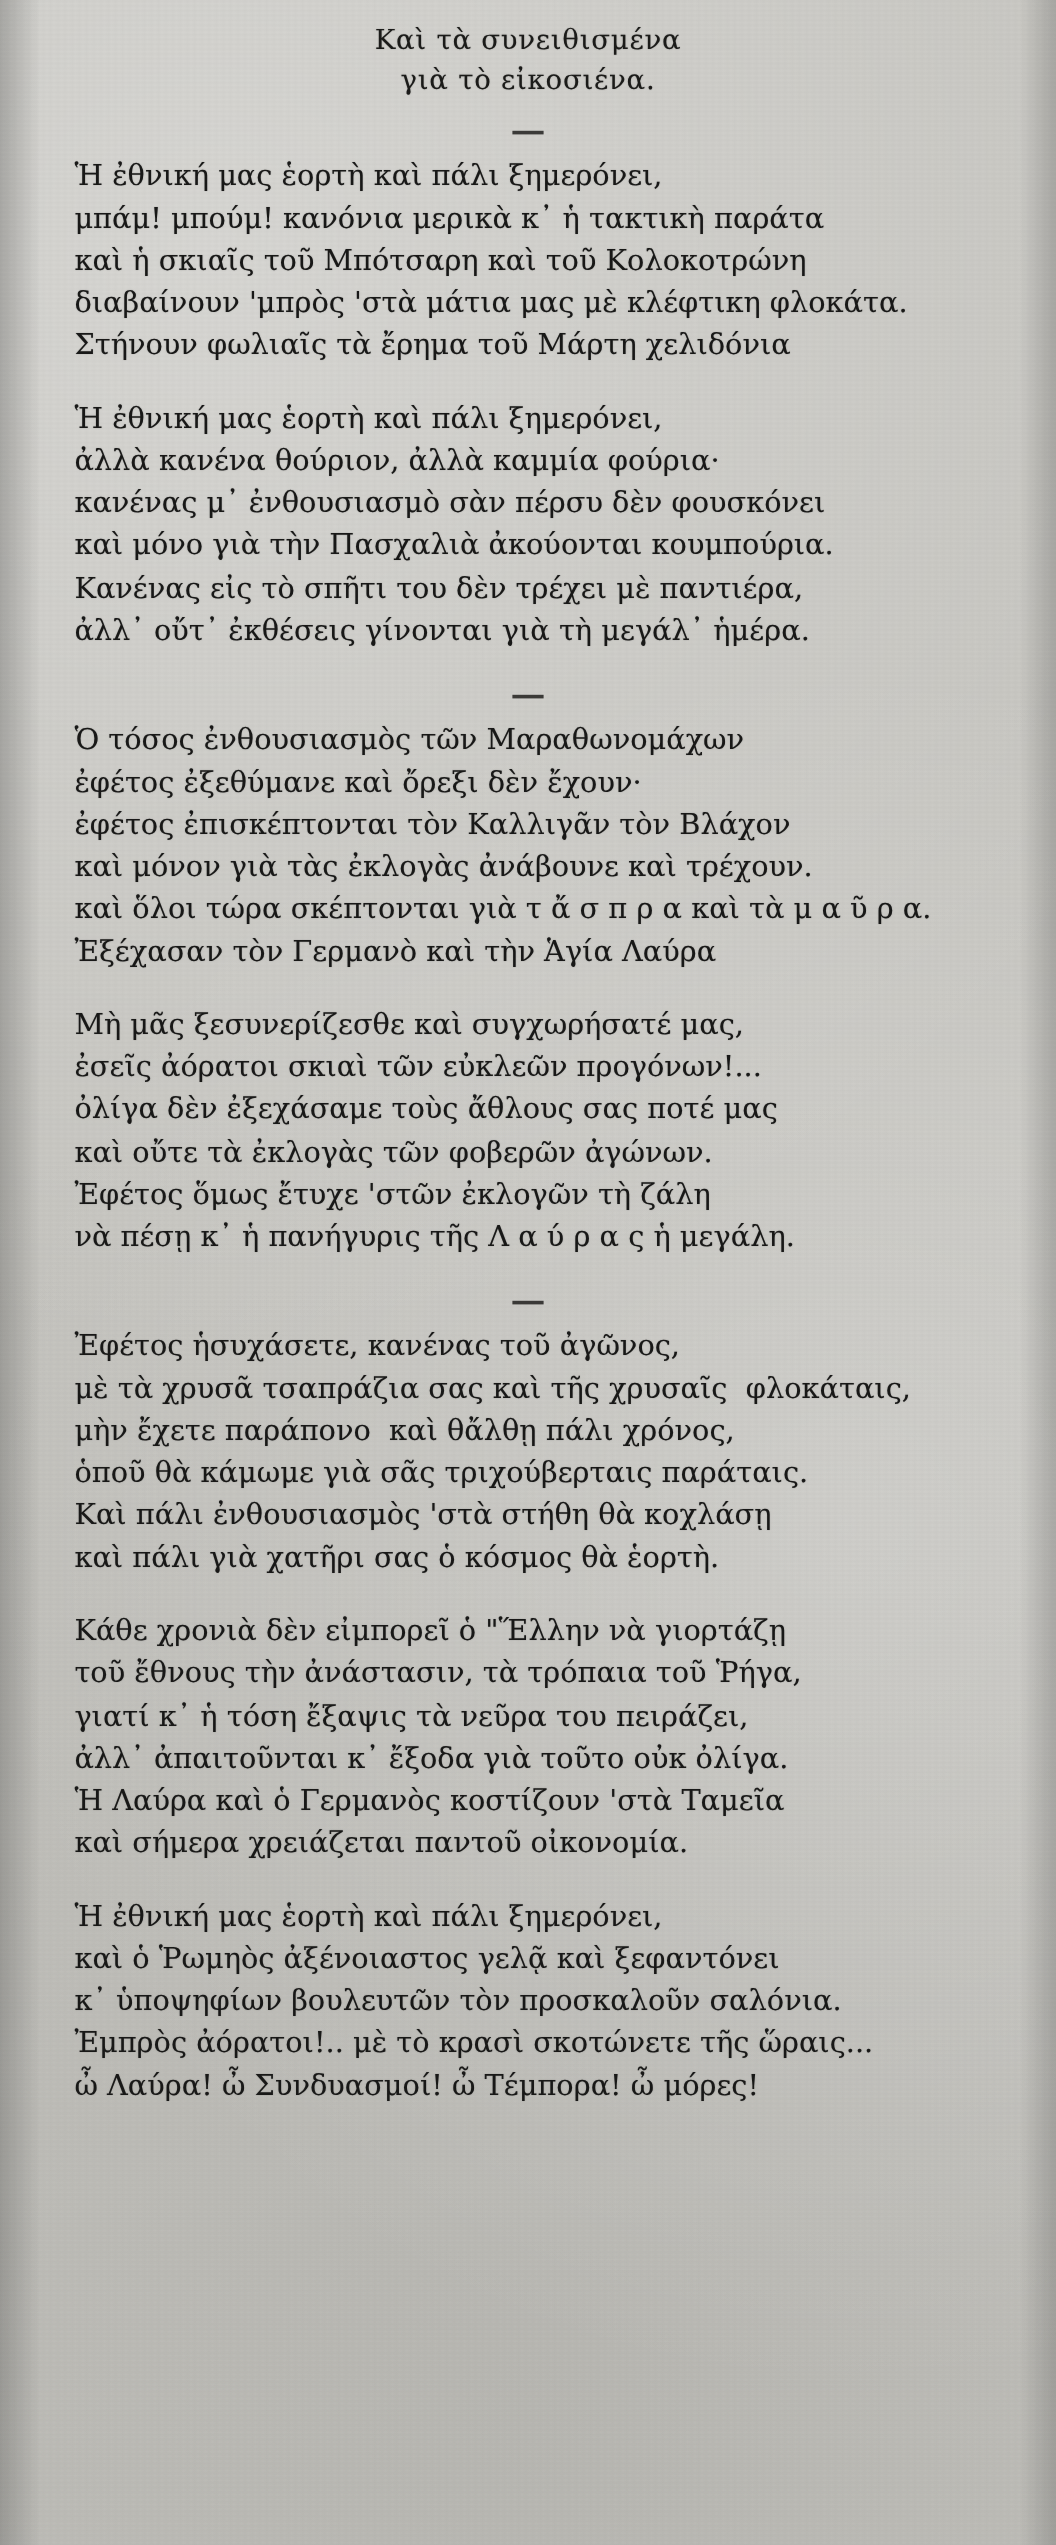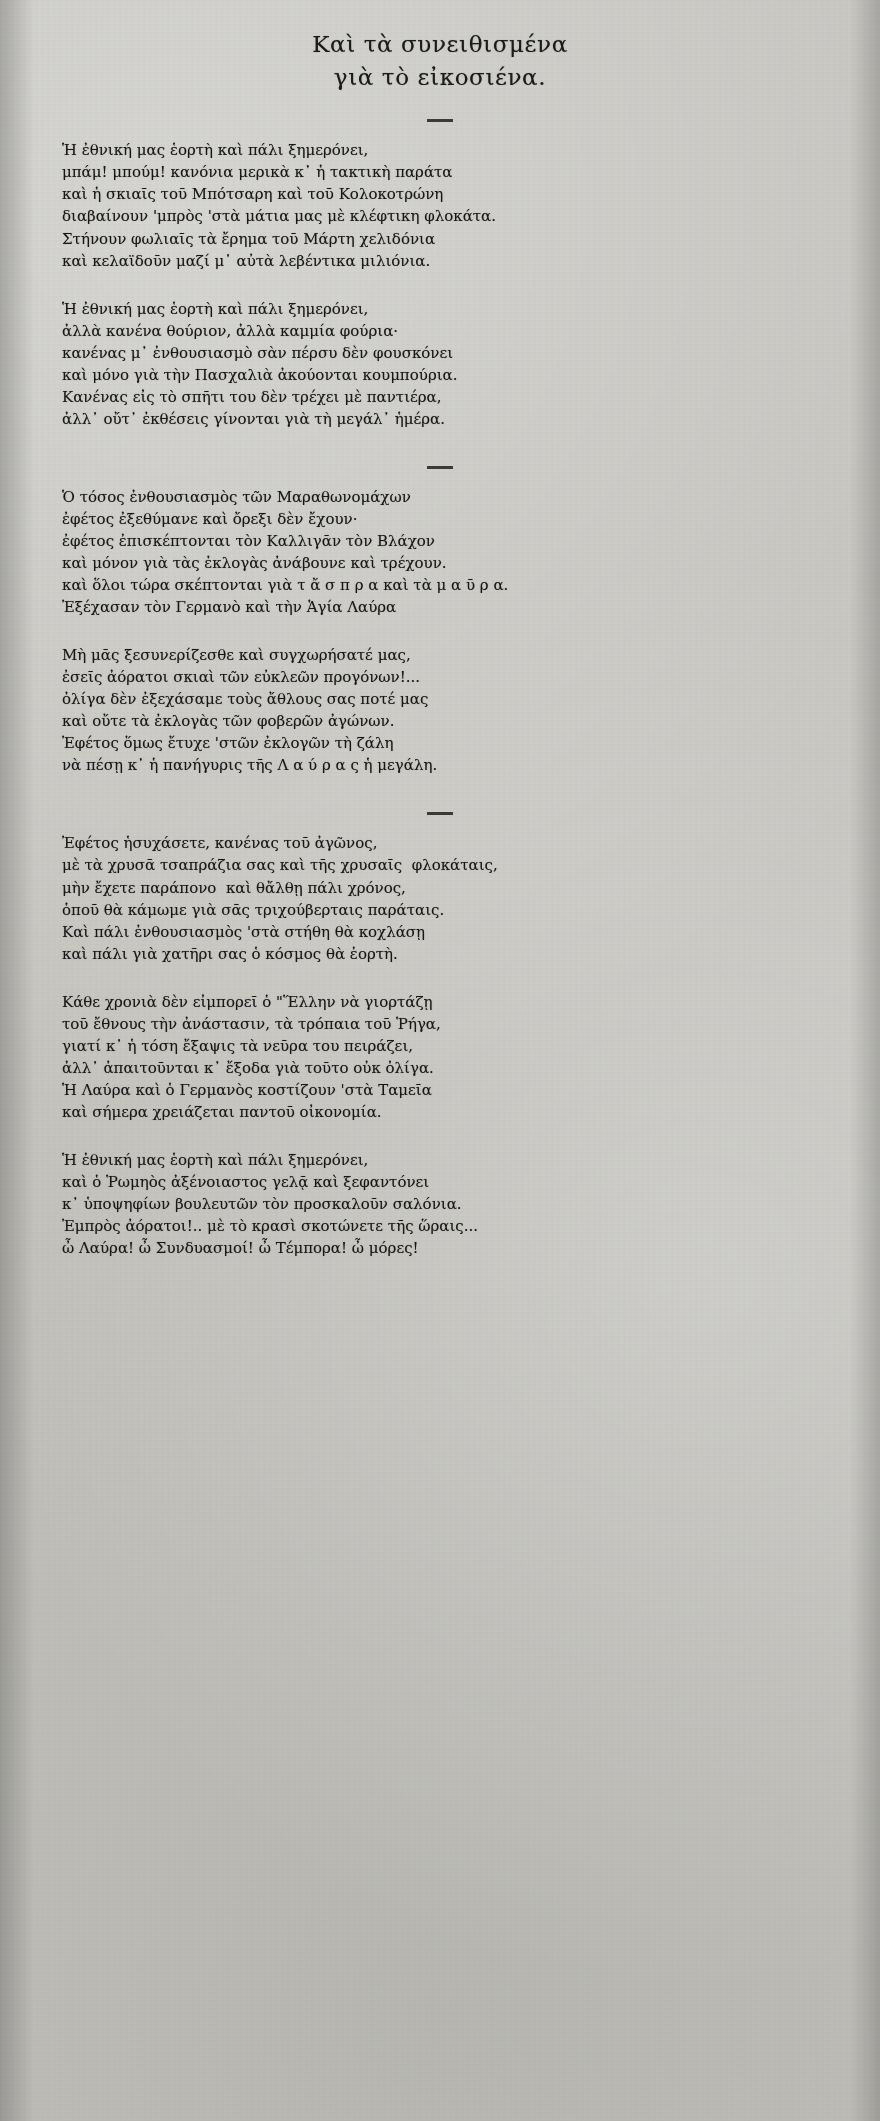--- a/index.html
+++ b/index.html
@@ -15,21 +15,21 @@
   .page {
     position: relative;
     width: 880px;
     min-height: 2121px;
     background: #c6c5c0;
     background-image:
       radial-gradient(circle at 20% 10%, rgba(255,255,255,0.30), rgba(255,255,255,0) 45%),
       radial-gradient(circle at 80% 60%, rgba(255,255,255,0.22), rgba(255,255,255,0) 50%),
       radial-gradient(circle at 50% 95%, rgba(120,120,115,0.18), rgba(255,255,255,0) 55%);
     box-sizing: border-box;
-    padding: 24px 44px 30px 44px;
+    padding: 14px 44px 30px 44px;
     overflow: hidden;
   }
   .paper-noise {
     position: absolute;
     inset: 0;
     pointer-events: none;
     opacity: 0.38;
     background-image:
       repeating-linear-gradient(0deg, rgba(0,0,0,0.035) 0px, rgba(0,0,0,0) 2px, rgba(0,0,0,0.03) 4px),
       repeating-linear-gradient(90deg, rgba(0,0,0,0.03) 0px, rgba(0,0,0,0) 3px, rgba(0,0,0,0.025) 6px);
@@ -55,21 +55,21 @@
     width: 26px;
     height: 3px;
     background: #22211f;
     opacity: 0.85;
   }
   .stanza {
     margin: 0 0 26px 0;
     padding-left: 18px;
   }
   .verse {
-    font-size: 15px;
+    font-size: 24px;
     line-height: 1.47;
     color: #191918;
     white-space: pre-wrap;
     text-shadow: 0 0 1px rgba(45,45,45,0.4);
   }
   .stanza:last-of-type {
     margin-bottom: 4px;
   }
   .smudge-l {
     position: absolute;
@@ -97,21 +97,20 @@
   </div>
 
   <div class="sep"><span></span></div>
 
   <div class="stanza">
     <div class="verse">Ἡ ἐθνική μας ἑορτὴ καὶ πάλι ξημερόνει,</div>
     <div class="verse">μπάμ! μπούμ! κανόνια μερικὰ κ᾿ ἡ τακτικὴ παράτα</div>
     <div class="verse">καὶ ἡ σκιαῖς τοῦ Μπότσαρη καὶ τοῦ Κολοκοτρώνη</div>
     <div class="verse">διαβαίνουν 'μπρὸς 'στὰ μάτια μας μὲ κλέφτικη φλοκάτα.</div>
     <div class="verse">Στήνουν φωλιαῖς τὰ ἔρημα τοῦ Μάρτη χελιδόνια</div>
-    <div class="verse">καὶ κελαϊδοῦν μαζί μ᾿ αὐτὰ λεβέντικα μιλιόνια.</div>
   </div>
 
   <div class="stanza">
     <div class="verse">Ἡ ἐθνική μας ἑορτὴ καὶ πάλι ξημερόνει,</div>
     <div class="verse">ἀλλὰ κανένα θούριον, ἀλλὰ καμμία φούρια·</div>
     <div class="verse">κανένας μ᾿ ἐνθουσιασμὸ σὰν πέρσυ δὲν φουσκόνει</div>
     <div class="verse">καὶ μόνο γιὰ τὴν Πασχαλιὰ ἀκούονται κουμπούρια.</div>
     <div class="verse">Κανένας εἰς τὸ σπῆτι του δὲν τρέχει μὲ παντιέρα,</div>
     <div class="verse">ἀλλ᾿ οὔτ᾿ ἐκθέσεις γίνονται γιὰ τὴ μεγάλ᾿ ἡμέρα.</div>
   </div>

